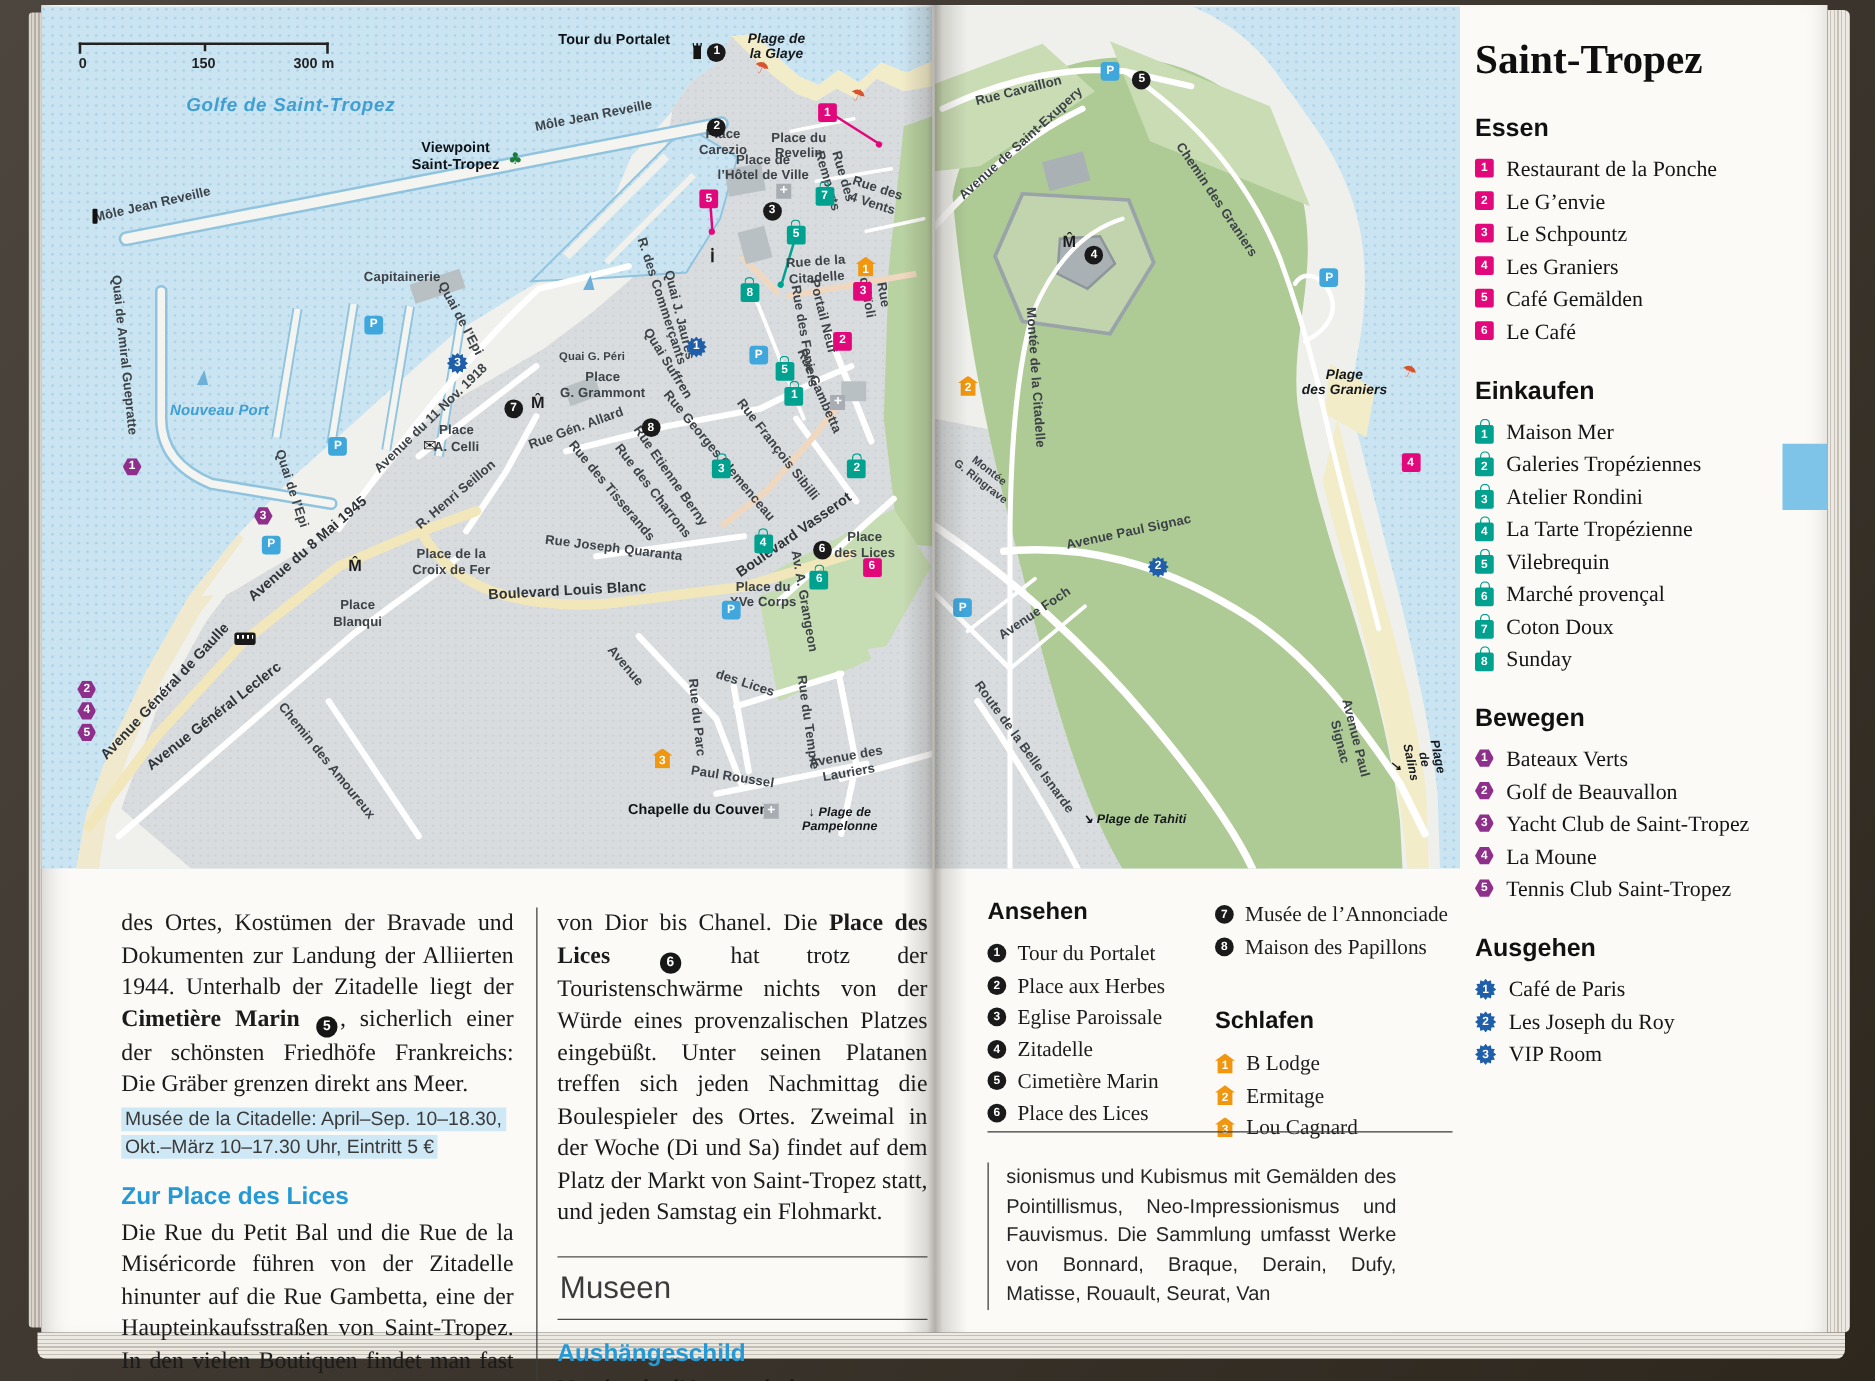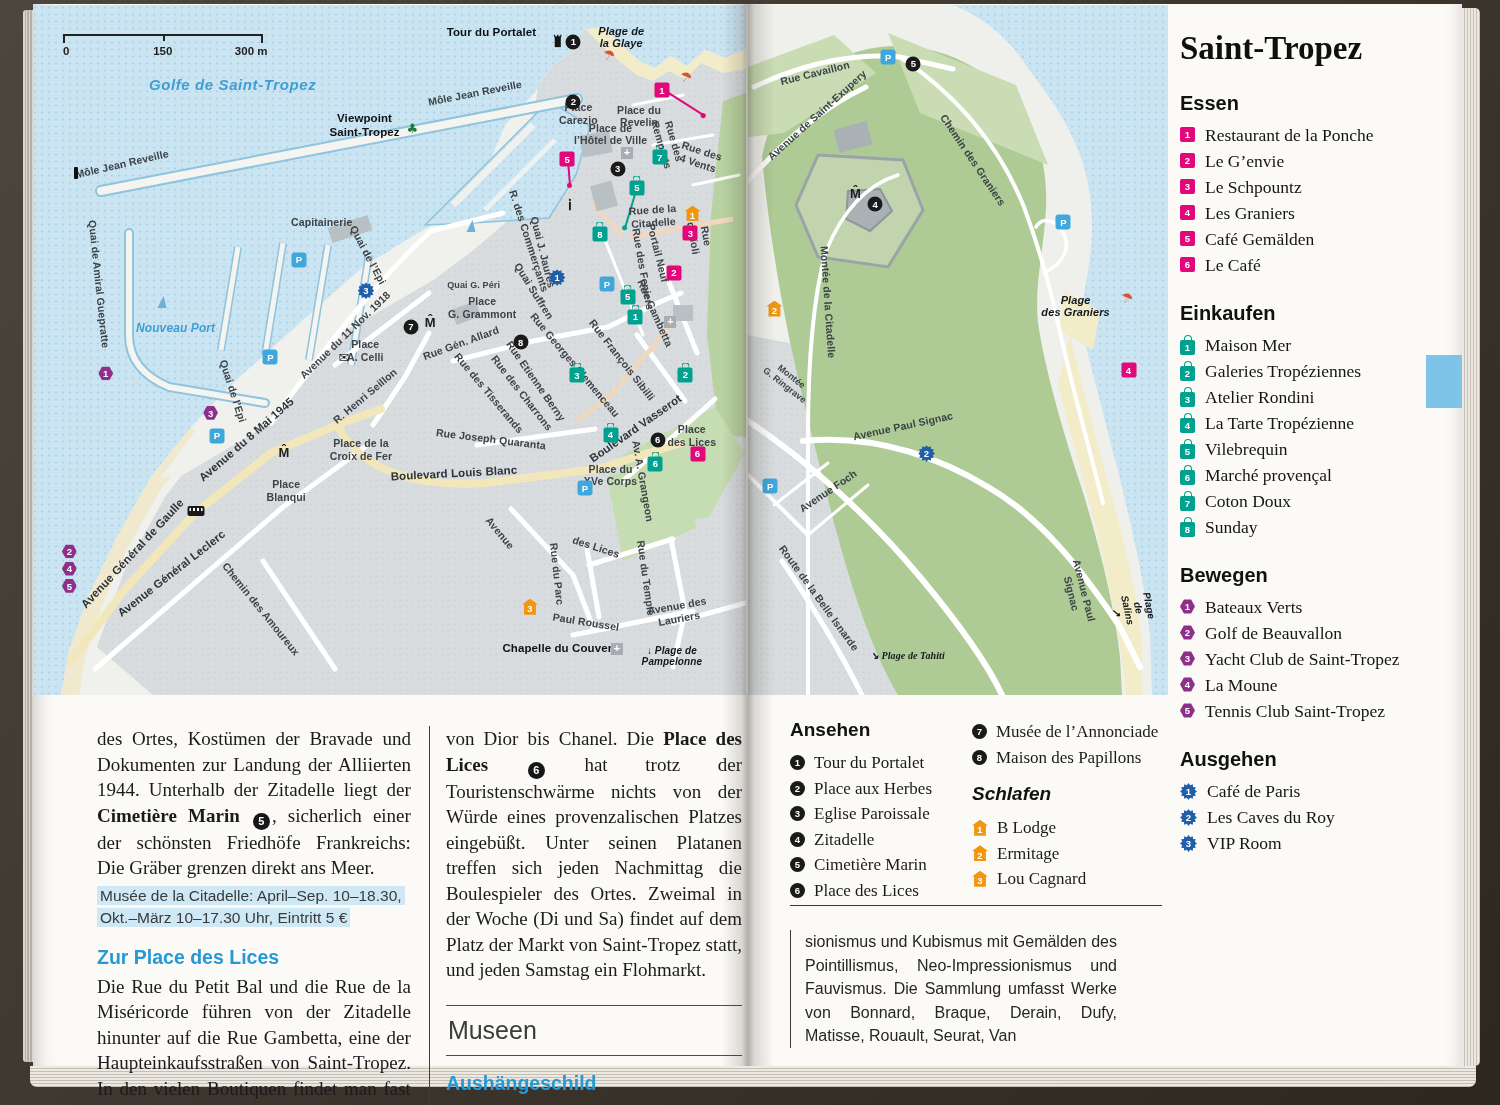--- a/index.html
+++ b/index.html
@@ -94,21 +94,21 @@
   .lp-text{position:absolute;left:64px;top:722px;width:645px;display:flex;}
   .lp-c1{width:318px;padding-right:18px;}
   .lp-c2{width:300px;padding-left:16px;border-left:1.5px solid #3d3d3d;}
   
   .legend{position:absolute;left:42px;top:715px;width:388px;display:flex;}
   .legend h4{font:700 19px "Liberation Sans",sans-serif;color:#121212;margin:0 0 9px 0;}
   .legend ul{list-style:none;margin:0;padding:0;}
   .legend li{display:flex;gap:9px;align-items:center;font:17px/25.5px "Liberation Serif",serif;color:#1b1b1b;}
   .lg-c1{width:182px;}
   .lg-c2{width:206px;}
-  .lg-c2 .schl-h{margin:13px 0 10px 0;font-style:italic;}
+  .lg-c2 .schl-h{margin:36px 0 10px 0;}
   .rp-rule{position:absolute;left:42px;top:901px;width:372px;border-top:1.5px solid #3a3a3a;}
   .rp-cols{position:absolute;left:42px;top:926px;width:614px;display:flex;}
   .rp-c1{width:274px;padding-right:14px;}
   .rp-c2{width:312px;padding-left:14px;border-left:1.5px solid #3a3a3a;}
   
   .sidebar{position:absolute;left:432px;top:0;width:242px;}
   .sb-header{padding:30px 28px 0 0;text-align:right;font:18px "Liberation Sans",sans-serif;color:#1d1d1d;}
   .sb-header b{font-weight:700;margin-left:9px;}
   .sb-title{font:700 33px "Liberation Serif",serif;color:#0f0f0f;margin:26px 0 0 0;}
   .sb-sec{margin-top:25px;}
@@ -481,21 +481,21 @@
           <div class="mlabel " style="left: 53.5%; top: 22.5%; transform: translate(-50%, -50%) rotate(56deg);">Chemin des Graniers</div>
           <div class="mlabel beach" style="left: 78%; top: 43.6%; transform: translate(-50%, -50%);">Plage
 des Graniers</div>
           <div class="mlabel " style="left: 19%; top: 43%; transform: translate(-50%, -50%) rotate(86deg);">Montée de la Citadelle</div>
           <div class="mlabel rdsm" style="left: 9.5%; top: 54.5%; transform: translate(-50%, -50%) rotate(38deg);">Montée
 G. Ringrave</div>
           <div class="mlabel " style="left: 37%; top: 61%; transform: translate(-50%, -50%) rotate(-12deg);">Avenue Paul Signac</div>
           <div class="mlabel " style="left: 19%; top: 70.5%; transform: translate(-50%, -50%) rotate(-34deg);">Avenue Foch</div>
           <div class="mlabel " style="left: 78.5%; top: 85%; transform: translate(-50%, -50%) rotate(76deg);">Avenue Paul Signac</div>
           <div class="mlabel " style="left: 17%; top: 86%; transform: translate(-50%, -50%) rotate(54deg);">Route de la Belle Isnarde</div>
-          <div class="mlabel bsm" style="left: 38%; top: 94.2%; transform: translate(-50%, -50%); font-family: Liberation Serif, serif;">↘ Plage de Tahiti</div>
+          <div class="mlabel bsm" style="left: 38%; top: 94.2%; transform: translate(-50%, -50%);">↘ Plage de Tahiti</div>
           <div class="mlabel bsm" style="left: 91.6%; top: 87.6%; transform: translate(-50%, -50%) rotate(78deg);">Plage de Salins ↗</div>
           <span class="mk mk-park mpos" style="left: 33.4%; top: 7.6%;">
             <b>P</b>
           </span>
           <span class="mk mk-anse mpos" style="left: 39.4%; top: 8.5%;">
             <b>5</b>
           </span>
           <span class="micon ic-mus mpos" style="left: 25.6%; top: 27.3%;">M̂</span>
           <span class="mk mk-anse mpos" style="left: 30.3%; top: 28.9%;">
             <b>4</b>
@@ -665,21 +665,21 @@
               <li>
                 <span class="mk mk-aus">
                   <b>1</b>
                 </span>
                 <span>Café de Paris</span>
               </li>
               <li>
                 <span class="mk mk-aus">
                   <b>2</b>
                 </span>
-                <span>Les Caves du Roy</span>
+                <span>Les Joseph du Roy</span>
               </li>
               <li>
                 <span class="mk mk-aus">
                   <b>3</b>
                 </span>
                 <span>VIP Room</span>
               </li>
             </ul>
           </div>
         </div>

